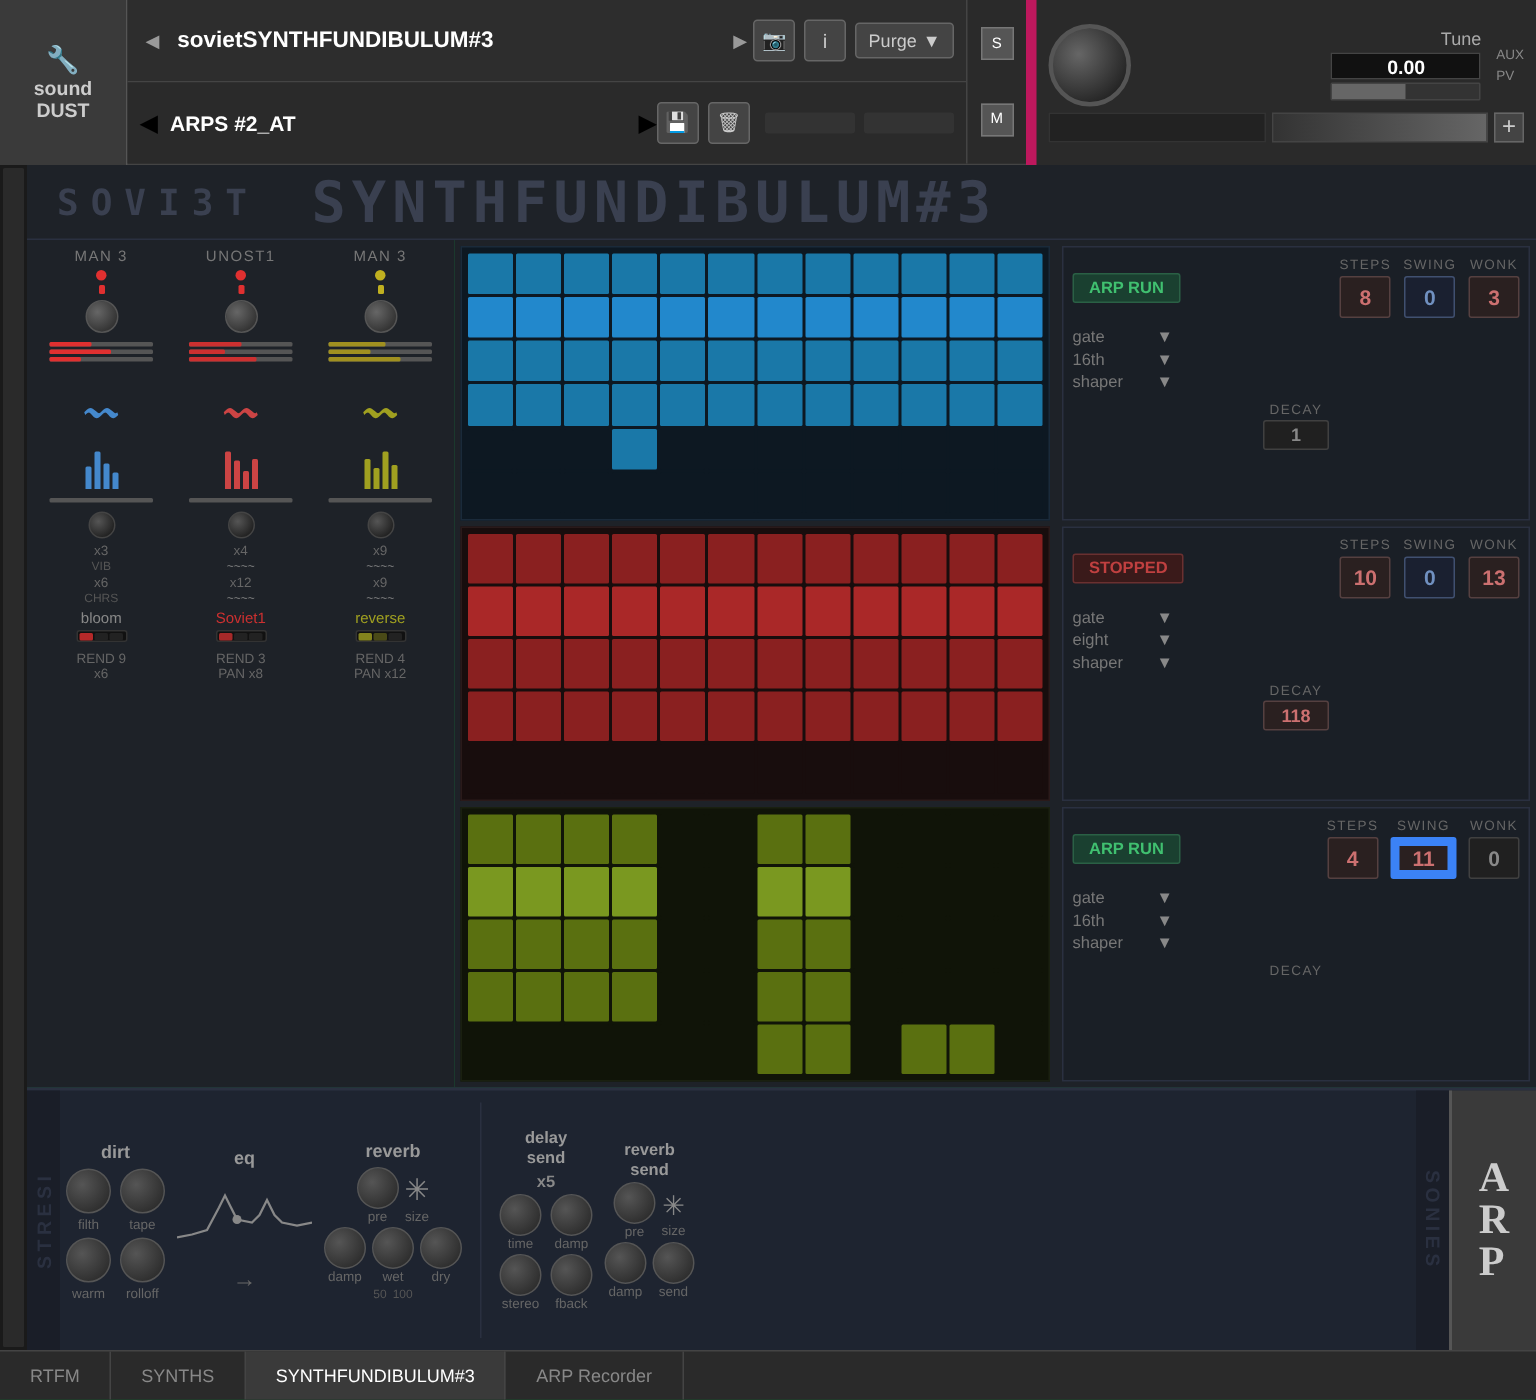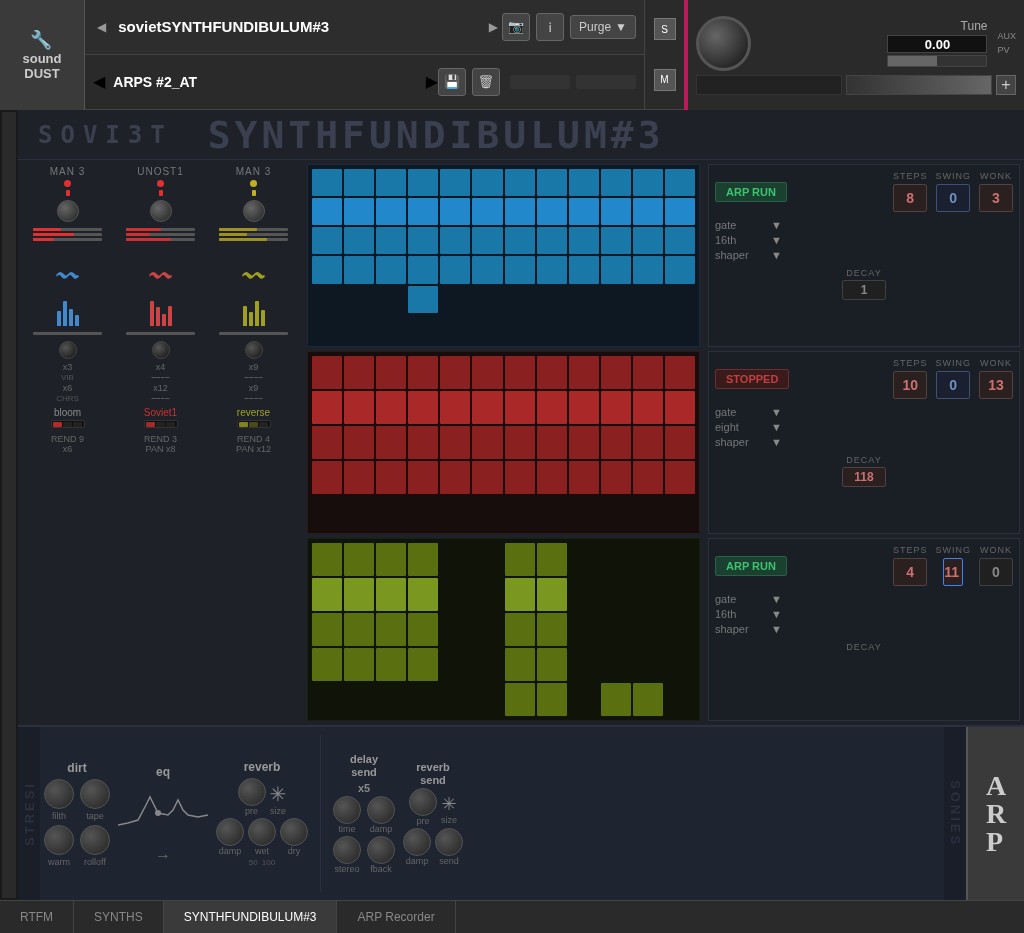--- a/index.html
+++ b/index.html
@@ -12,21 +12,21 @@
     .preset-row { height: 55px; background: #2d2d2d; display: flex; align-items: center; padding: 0 8px; border-bottom: 1px solid #444; }
     .preset-row .arrow { color: #999; font-size: 12px; cursor: pointer; margin: 0 4px; }
     .preset-name { color: #fff; font-size: 15px; font-weight: bold; margin: 0 8px; flex: 1; }
     .preset-icons { display: flex; gap: 6px; align-items: center; }
     .preset-icon-btn { width: 28px; height: 28px; background: #444; border: 1px solid #666; border-radius: 3px; display: flex; align-items: center; justify-content: center; cursor: pointer; color: #ccc; font-size: 13px; }
     .purge-btn { background: #444; border: 1px solid #666; border-radius: 3px; color: #ccc; font-size: 12px; padding: 4px 8px; cursor: pointer; display: flex; align-items: center; gap: 4px; }
     .arp-row { height: 55px; background: #2a2a2a; display: flex; align-items: center; padding: 0 8px; }
     .arp-name { color: #fff; font-size: 14px; font-weight: bold; margin: 0 8px; flex: 1; }
     .arp-icons { display: flex; gap: 6px; }
     .arp-icon-btn { width: 28px; height: 28px; background: #444; border: 1px solid #666; border-radius: 3px; display: flex; align-items: center; justify-content: center; cursor: pointer; color: #ccc; font-size: 13px; }
-    .top-right { width: 340px; height: 110px; background: #2a2a2a; display: flex; flex-direction: column; align-items: center; justify-content: center; border-left: 4px solid #be185d; }
+    .top-right { width: 340px; height: 110px; background: #2a2a2a; display: flex; flex-direction: column; align-items: center; justify-content: center; border-left: 7px solid #be185d; }
 
     
     .full-layout { display: flex; flex-direction: column; width: 1024px; height: 933px; }
     .left-strip { width: 18px; background: #1a1a1a; }
     .title-row { height: 45px; display: flex; align-items: center; padding: 0 20px; gap: 20px; }
   </style>
 </head>
 <body>
 
 <div class="full-layout">
@@ -573,21 +573,21 @@
               </div>
               <div style="display:flex;gap:8px;align-items:flex-start;">
                 <div style="display:flex;flex-direction:column;align-items:center;">
                   <span style="color:#666;font-size:9px;letter-spacing:1px;margin-bottom:3px;">STEPS</span>
                   <div style="width:34px;height:28px;background:#2a2020;border:1px solid #554040;color:#cc7070;font-size:14px;font-weight:bold;display:flex;align-items:center;justify-content:center;border-radius:2px;cursor:pointer;">
                     <span>4</span>
                   </div>
                 </div>
                 <div style="display:flex;flex-direction:column;align-items:center;">
                   <span style="color:#666;font-size:9px;letter-spacing:1px;margin-bottom:3px;">SWING</span>
-                  <div style="width:20px;height:28px;background:#2a2020;border:1px solid #3b82f6;color:#cc7070;font-size:14px;font-weight:bold;display:flex;align-items:center;border-radius:2px;cursor:pointer;">
+                  <div style="width:44px;height:28px;background:#2a2020;border:6px solid #3b82f6;color:#cc7070;font-size:14px;font-weight:bold;display:flex;align-items:center;justify-content:center;border-radius:2px;cursor:pointer;">
                     <span>11</span>
                   </div>
                 </div>
                 <div style="display:flex;flex-direction:column;align-items:center;">
                   <span style="color:#666;font-size:9px;letter-spacing:1px;margin-bottom:3px;">WONK</span>
                   <div style="width:34px;height:28px;background:#202020;border:1px solid #404040;color:#888;font-size:14px;font-weight:bold;display:flex;align-items:center;justify-content:center;border-radius:2px;cursor:pointer;">
                     <span>0</span>
                   </div>
                 </div>
               </div>

